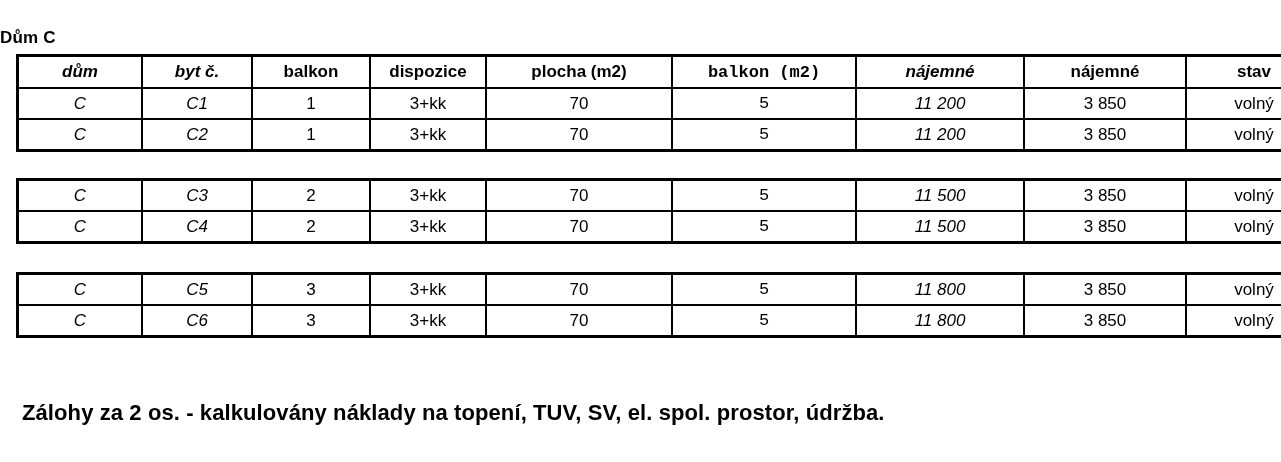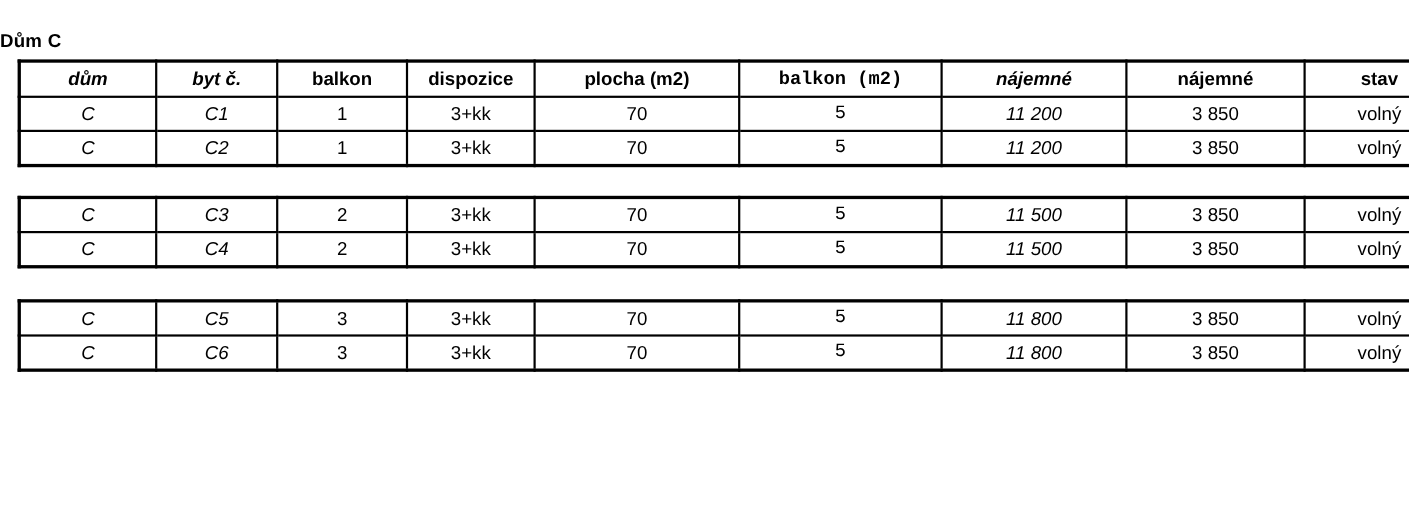--- a/index.html
+++ b/index.html
@@ -179,14 +179,15 @@
           <td class="c4">70</td>
           <td class="c5">5</td>
           <td class="c6">11 800</td>
           <td class="c7">3 850</td>
           <td class="c8">volný</td>
         </tr>
       </tbody>
     </table>
   </div>
 
+  <div class="note">Zálohy za 2 os. - kalkulovány náklady na topení, TUV, SV, el. spol. prostor, údržba.</div>
 
 </div>
 
 </body></html>

